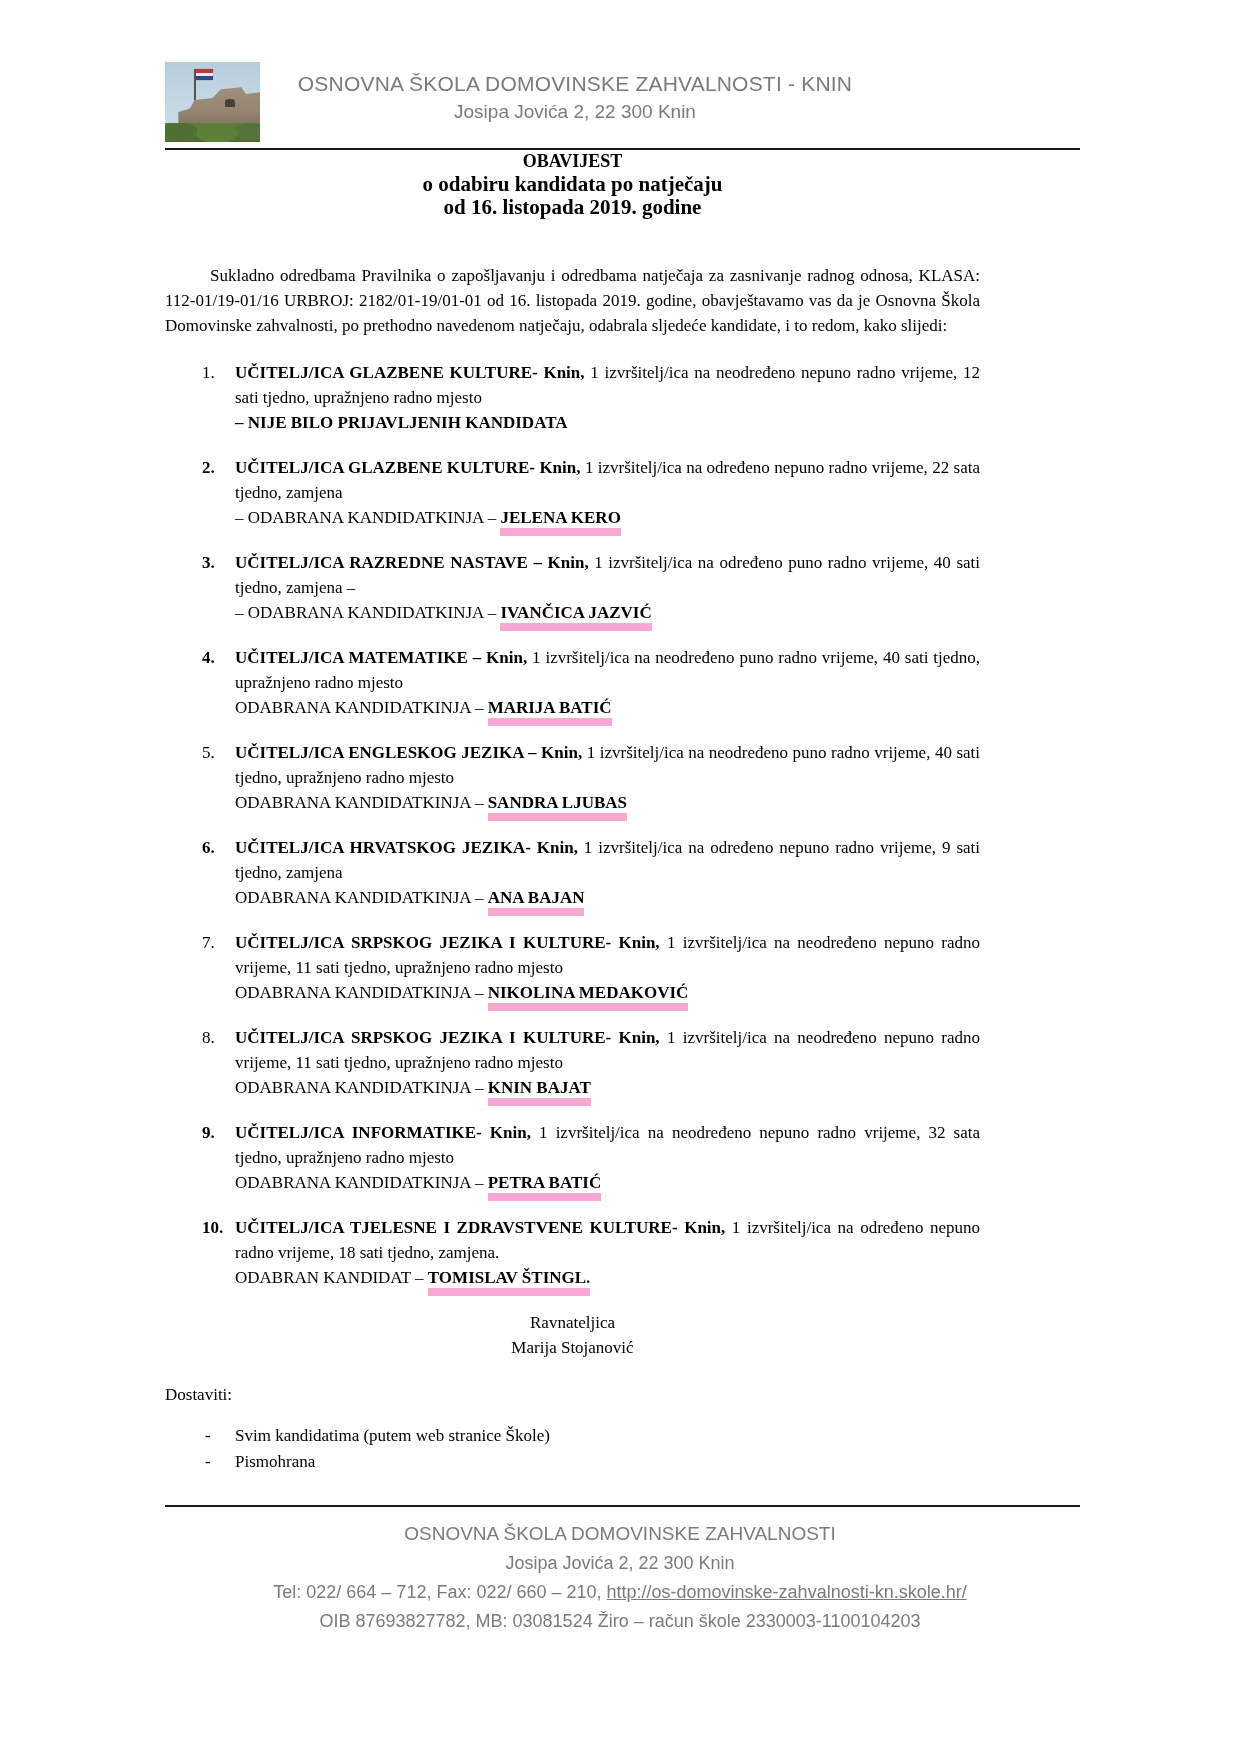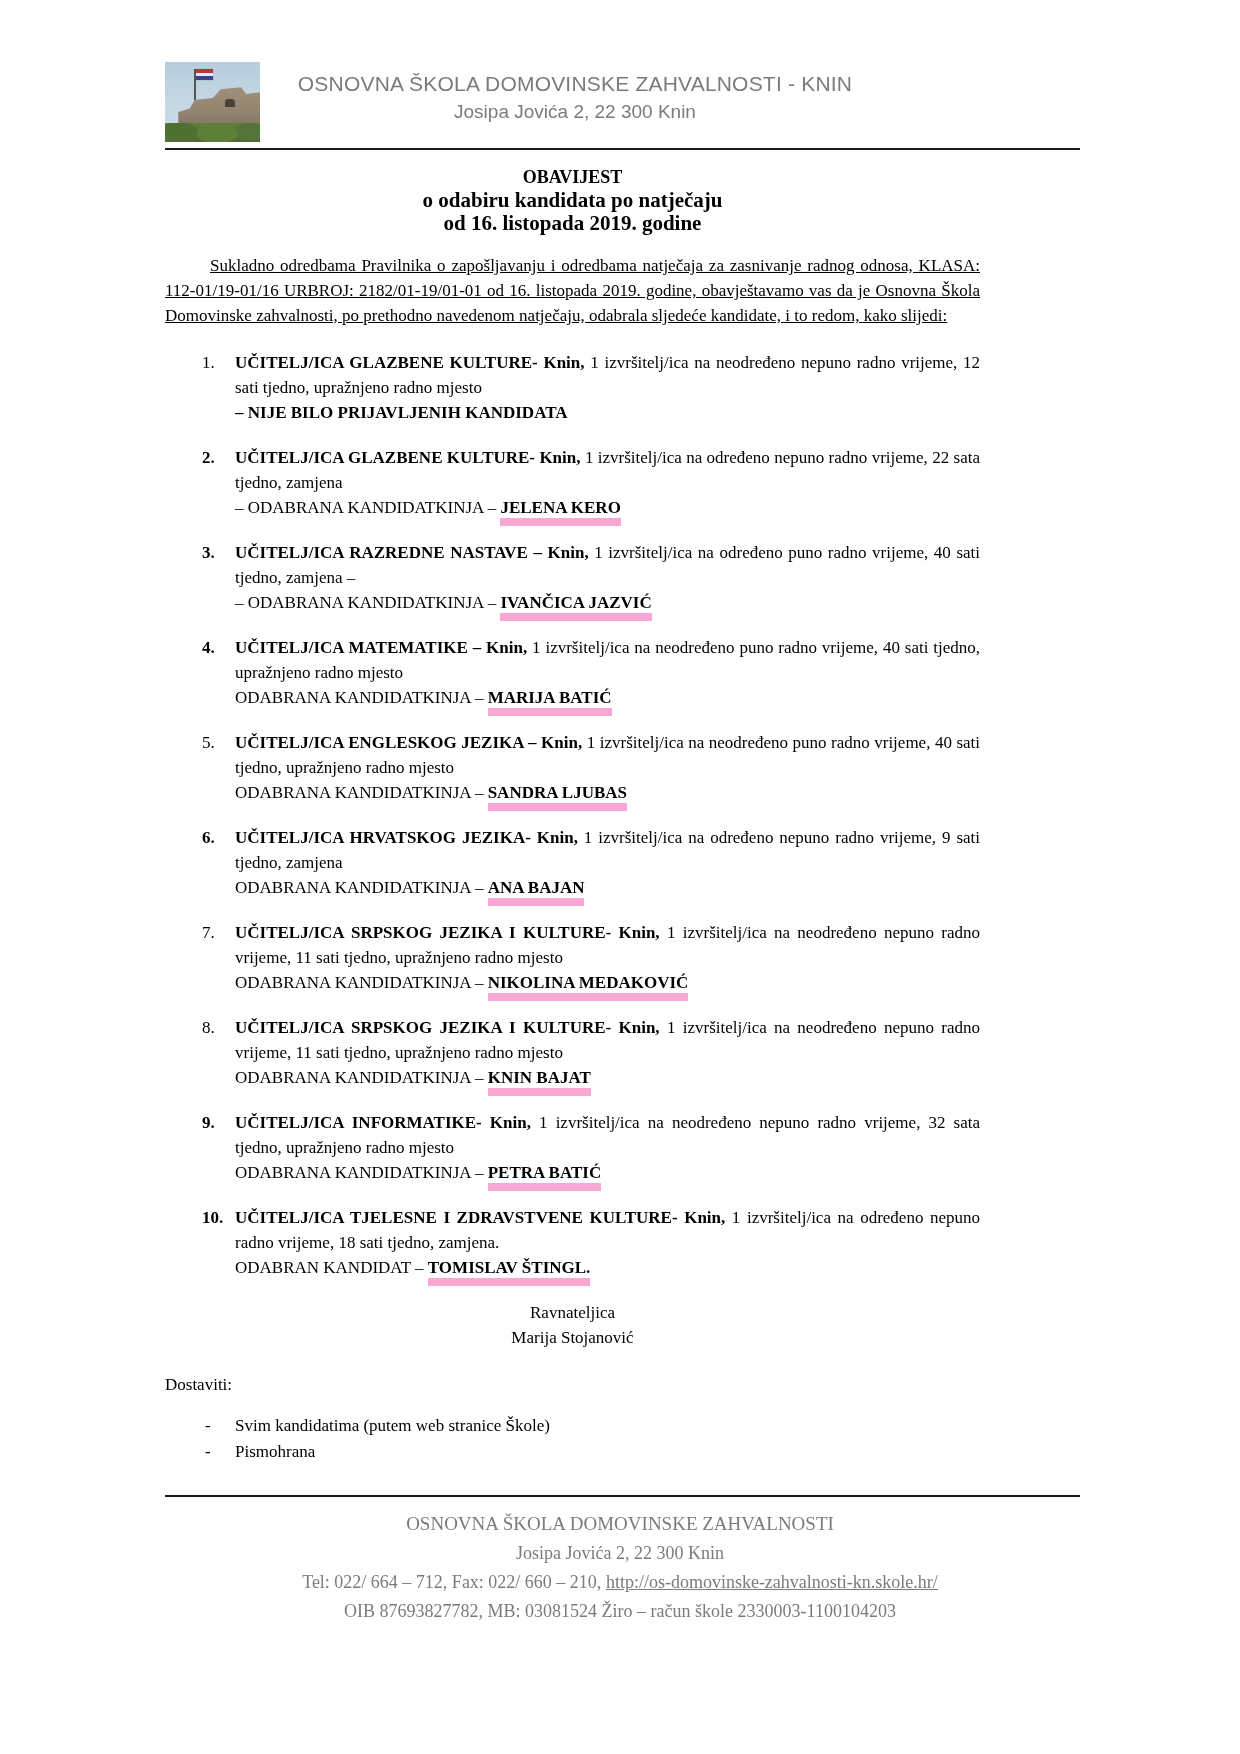--- a/index.html
+++ b/index.html
@@ -48,25 +48,25 @@
   .header-text {
     width: 630px; text-align: center; padding-top: 8px;
     font-family: "Liberation Sans", "DejaVu Sans", sans-serif; color: #7b7b7b;
   }
   .header-school-name { font-size: 21px; line-height: 28px; letter-spacing: .2px; }
   .header-school-address { font-size: 19px; line-height: 27px; }
   .rule { margin: 6px 160px 0 165px; height: 0; border-top: 2px solid #1a1a1a; }
 
   
   .doc-body { margin: 0 260px 0 165px; font-size: 17px; line-height: 25px; }
-  .title-block { margin-top: 16px; text-align: center; font-weight: bold; }
+  .title-block { margin-top: 0; text-align: center; font-weight: bold; }
   .title-block .t1 { font-size: 18px; line-height: 23px; }
   .title-block .t2, .title-block .t3 { font-size: 21px; line-height: 23px; }
 
-  .intro { margin-top: 18px; text-align: justify; text-indent: 45px; text-decoration: underline; }
+  .intro { margin-top: 44px; text-align: justify; text-indent: 45px; }
 
   ol.items { margin-top: 22px; list-style: none; }
   .item { display: flex; margin-bottom: 20px; }
   .item .num { flex: none; min-width: 33px; margin-left: 37px; }
   .item .num.bold { font-weight: bold; }
   .item-content { flex: 1; }
   .item-main { text-align: justify; }
   .item-result b u {
     text-decoration: none;
     border-bottom: 8px solid #f9a8d4;
@@ -74,21 +74,21 @@
   }
   .item-result .note { font-weight: bold; }
 
   .signature { margin-top: 8px; text-align: center; }
   .dostaviti-label { margin-top: 22px; }
   ul.dist-list { margin-top: 16px; list-style: none; font-size: 17px; line-height: 26px; }
   ul.dist-list li { display: flex; }
   ul.dist-list .dash { flex: none; width: 30px; margin-left: 40px; }
 
   
-  .footer { margin-top: 30px; font-family: Liberation Serif, serif; color: #7b7b7b; }
+  .footer { margin-top: 30px; font-family: Liberation Sans, sans-serif; color: #7b7b7b; }
   .footer-rule { margin-bottom: 12px; }
   .footer-lines { text-align: center; }
   .footer-lines .f1 { font-size: 19px; line-height: 30px; }
   .footer-lines .f2, .footer-lines .f3, .footer-lines .f4 { font-size: 18px; line-height: 29px; }
   .footer .url { color: #7b7b7b; text-decoration: underline; cursor: pointer; }
 </style>
 </head>
 <body>
 
 <div class="page">

